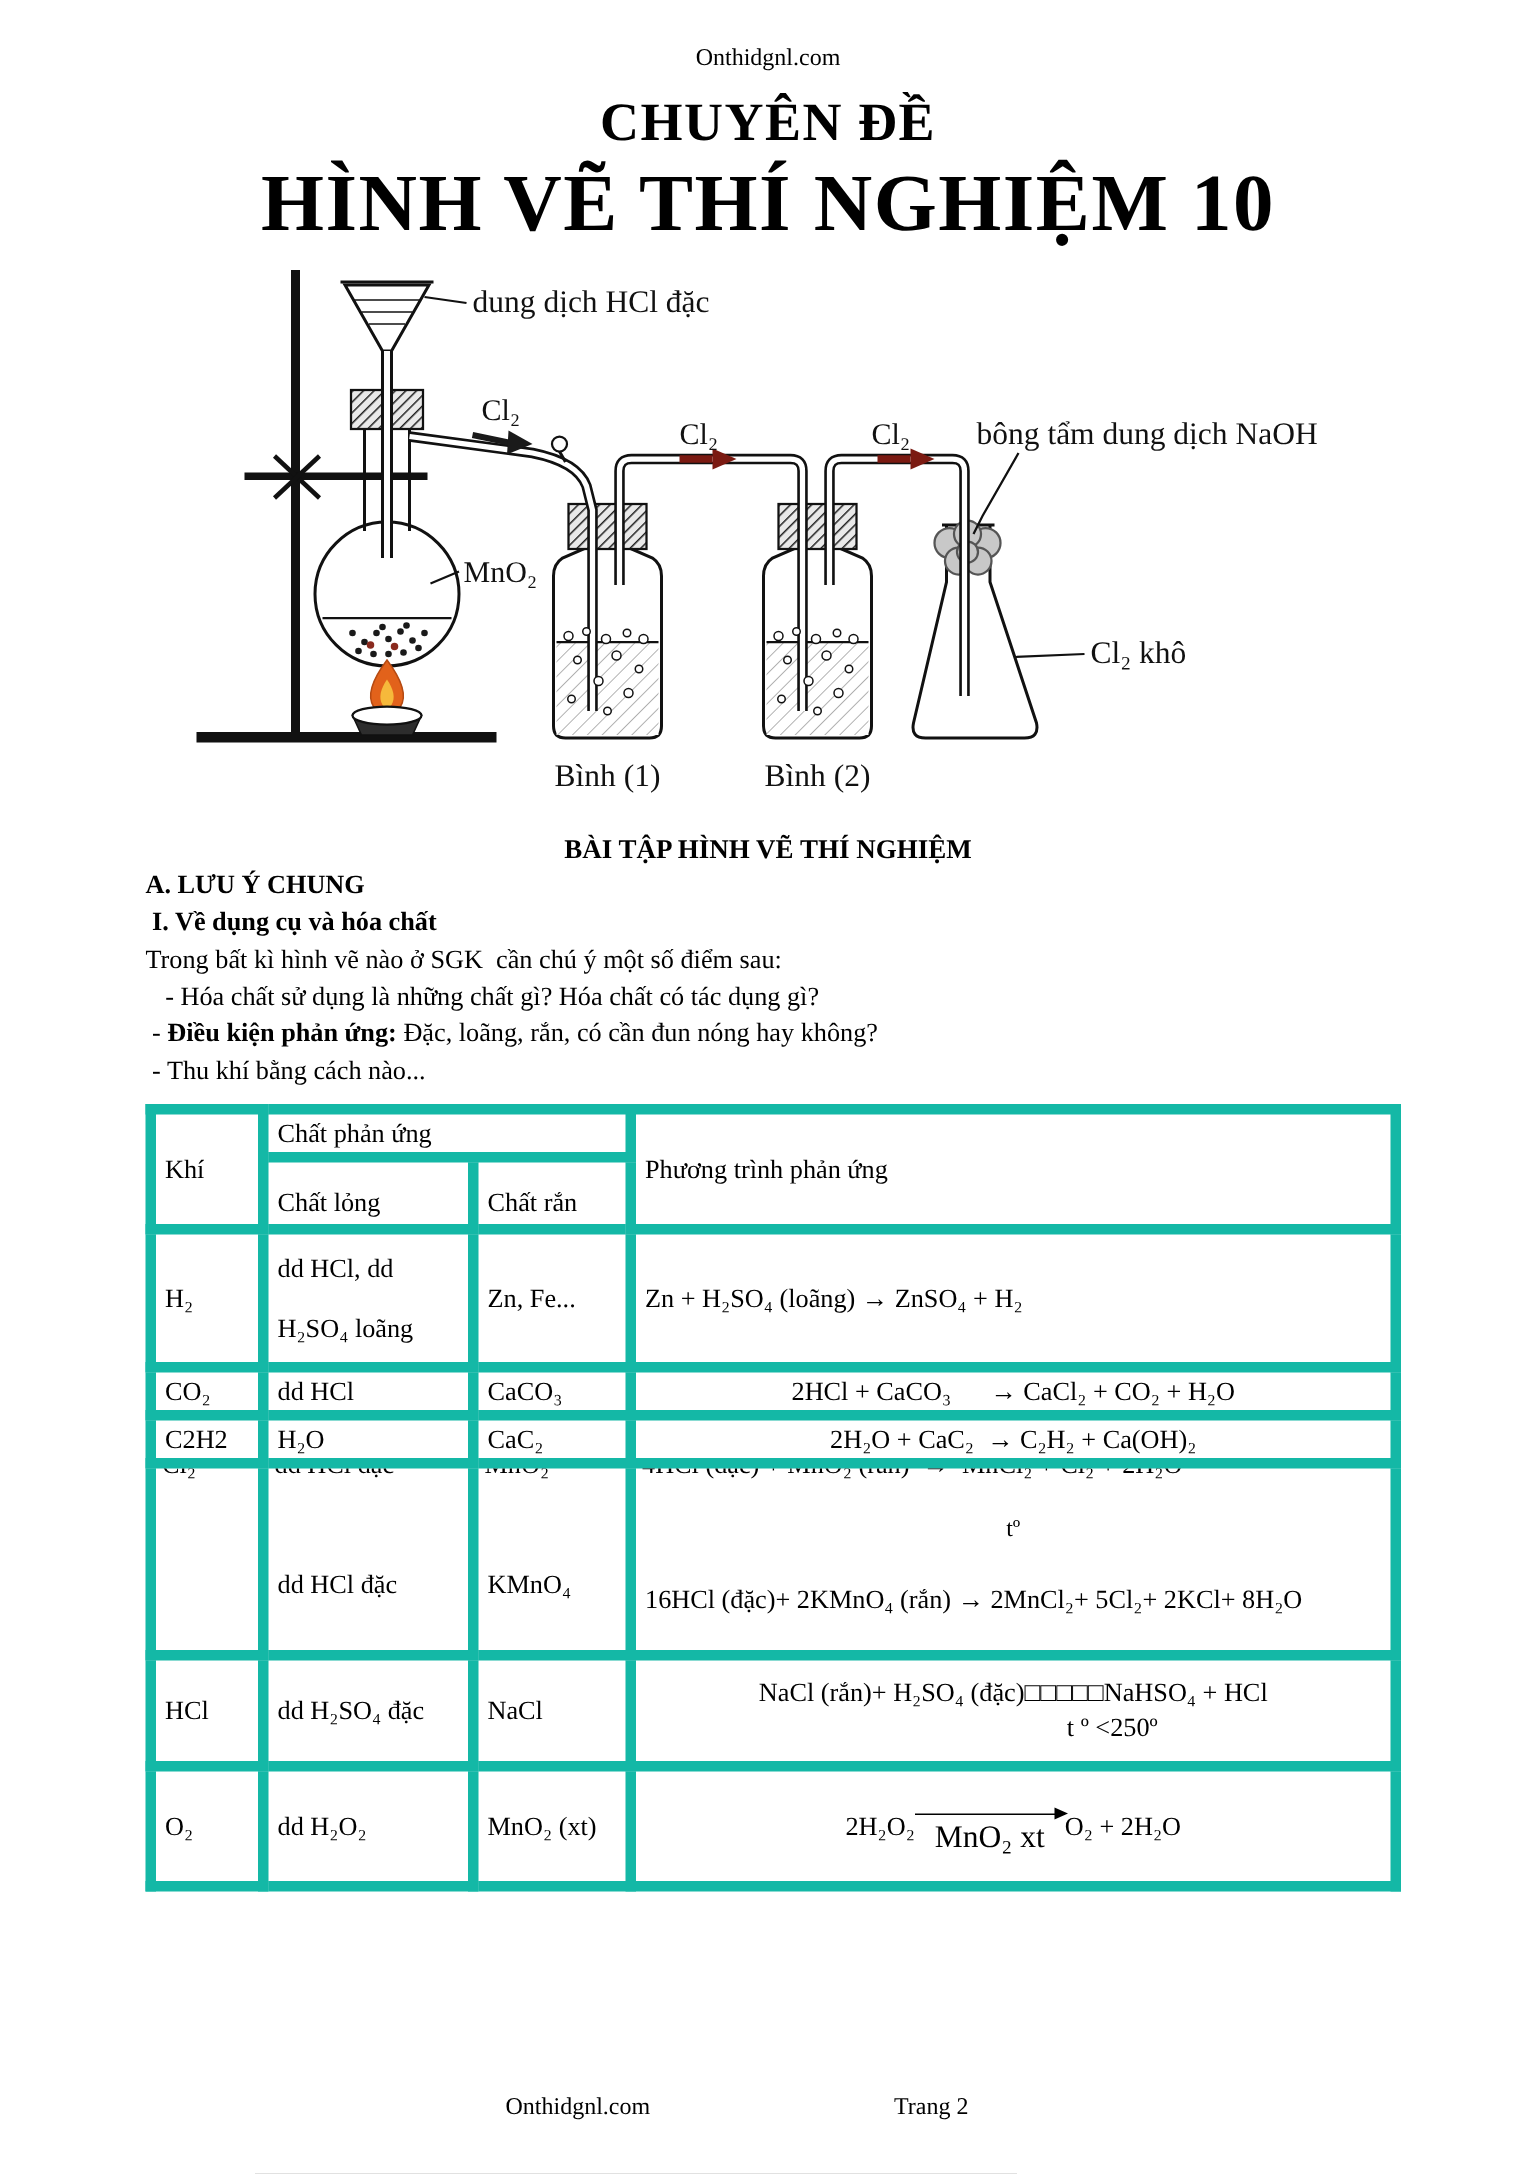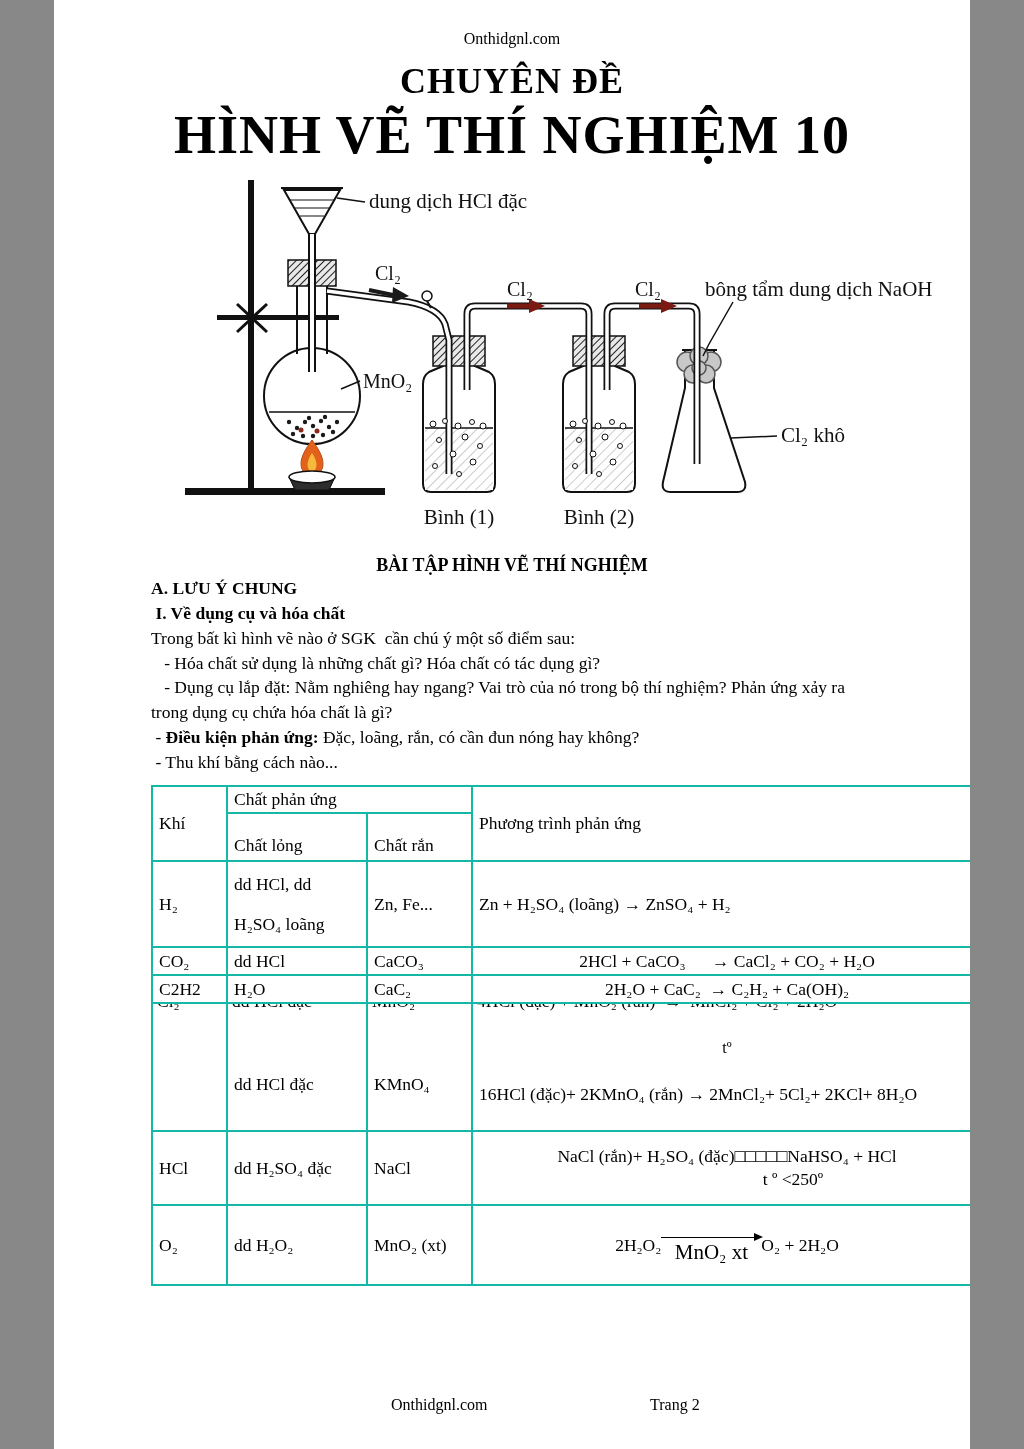--- a/index.html
+++ b/index.html
@@ -1,35 +1,35 @@
 <!DOCTYPE html>
 <html><head>
 <meta charset="utf-8">
 <style>
   * { box-sizing: border-box; }
   body { margin:0; background:#888; }
   .page {
-    position:relative; width:916px; height:1449px; margin:0 auto;
+    position:relative; width:1024px; height:1449px; margin:0 auto;
     background:#fff; color:#000; overflow:hidden;
     font-family:"Liberation Serif","DejaVu Serif",serif;
   }
   .content { padding:0 97px; }
   .site-header { text-align:center; padding-top:30px; font-size:16px; }
   .title1 { text-align:center; font-size:36px; font-weight:bold; margin:12px 0 0; letter-spacing:1px; }
   .title2 { text-align:center; font-size:54px; font-weight:bold; margin:2px 0 0; letter-spacing:1px; }
   .diagram-wrap { margin:8px 0 0 26px; }
   svg text { font-family:"Liberation Serif","DejaVu Serif",serif; fill:#111; }
   .center-head { text-align:center; font-weight:bold; font-size:18px; margin-top:12px; }
   .para { font-size:17.5px; line-height:1.42; white-space:pre-wrap; margin:0; }
   .b { font-weight:bold; }
   .sec2 { margin-top:24px; }
   .ind40 { margin-left:40px; }
 
   table.gas-table { border-collapse:collapse; margin-top:10px; width:830px; font-size:17.5px; table-layout:fixed; }
-  .gas-table td { border:2px solid #14b8a6; vertical-align:middle; padding:2px 6px; }
+  .gas-table td { border:7px solid #14b8a6; vertical-align:middle; padding:2px 6px; }
   tr.hr1 { height:26px; }
   tr.hr2 { height:48px; }
   tr.hr2 td { vertical-align:bottom; padding-bottom:4px; }
   tr.r-h2 { height:78px; }
   tr.r-co2 { height:28px; }
   tr.r-c2h2 { height:28px; }
   tr.r-cl2 { height:128px; }
   tr.r-hcl { height:74px; }
   tr.r-o2 { height:80px; }
   .c-khi { padding-left:8px; }
@@ -237,21 +237,20 @@
         </g>
       </svg>
     </div>
 
     <div class="center-head">BÀI TẬP HÌNH VẼ THÍ NGHIỆM</div>
 
     <div class="para b">A. LƯU Ý CHUNG</div>
     <div class="para b"> I. Về dụng cụ và hóa chất</div>
     <div class="para">Trong bất kì hình vẽ nào ở SGK  cần chú ý một số điểm sau:</div>
     <div class="para">   - Hóa chất sử dụng là những chất gì? Hóa chất có tác dụng gì?</div>
-    <div class="para">   - Dụng cụ lắp đặt: Nằm nghiêng hay ngang? Vai trò của nó trong bộ thí nghiệm? Phản ứng xảy ra trong dụng cụ chứa hóa chất là gì?</div>
     <div class="para"><span> - </span><span class="b">Điều kiện phản ứng:</span><span> Đặc, loãng, rắn, có cần đun nóng hay không?</span></div>
     <div class="para"> - Thu khí bằng cách nào...</div>
 
 
     <table class="gas-table">
       <colgroup>
           <col style="width:75px">
           <col style="width:140px">
           <col style="width:105px">
           <col style="width:510px">

